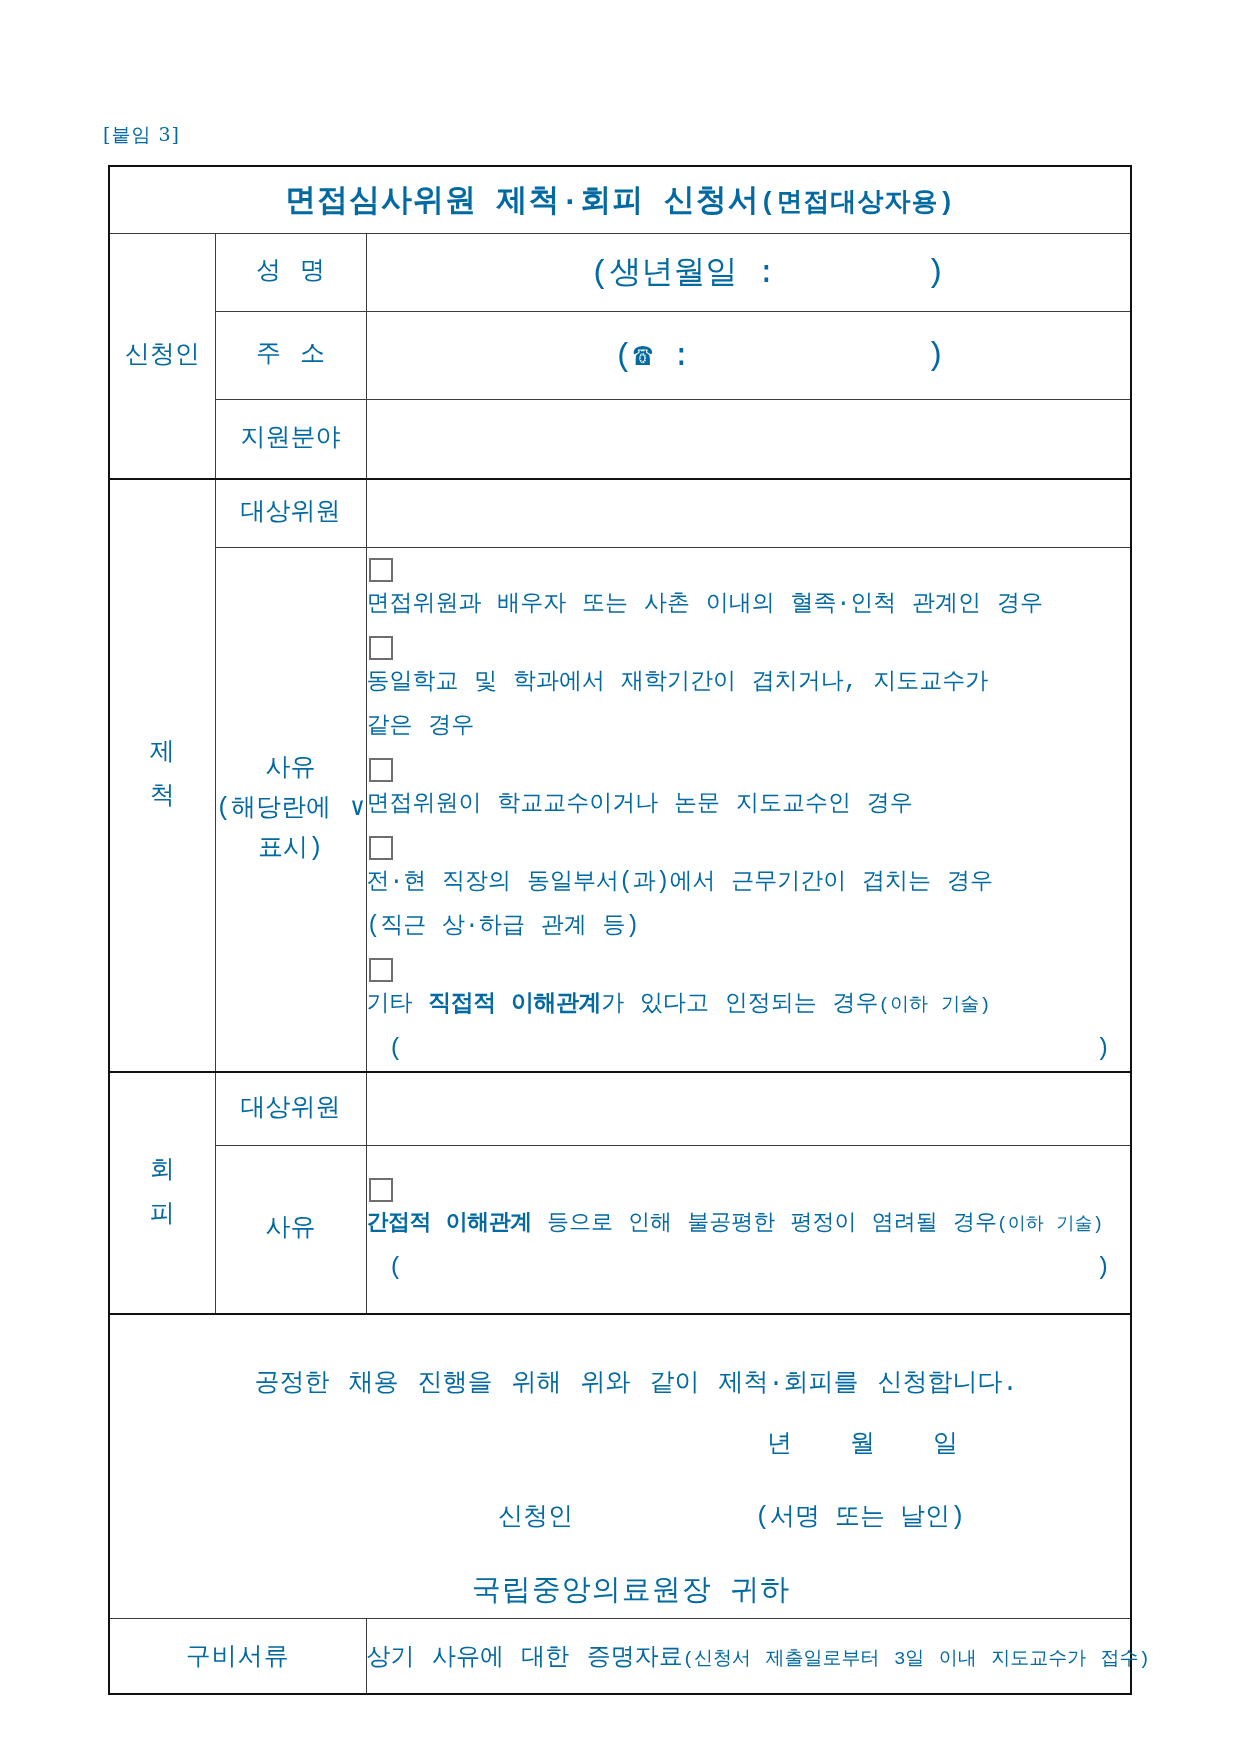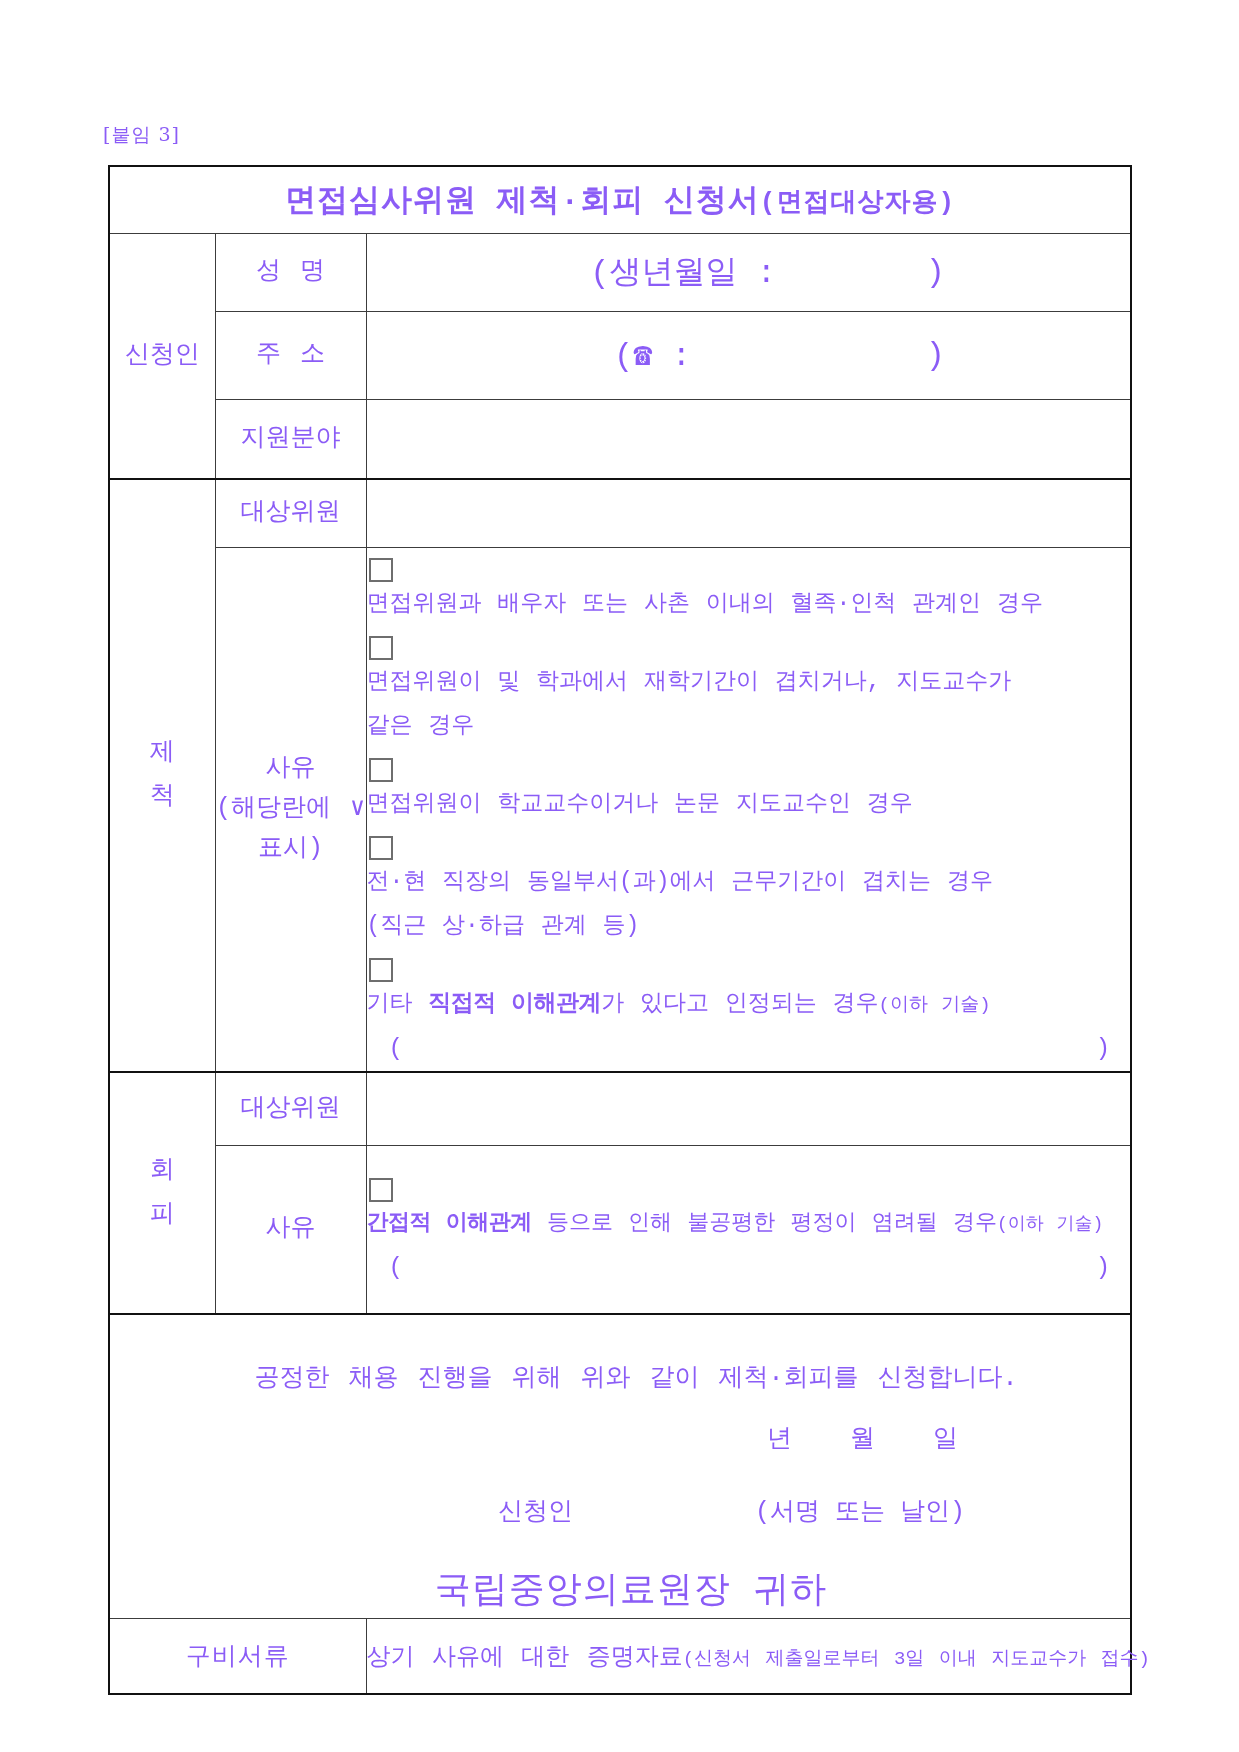--- a/index.html
+++ b/index.html
@@ -1,21 +1,21 @@
 <!DOCTYPE html>
 <html><head>
 <meta charset="utf-8">
 <style>
   html,body{margin:0;padding:0;background:#e8e8e8;}
   .page{
     position:relative;
     width:1239px;height:1752px;
     background:#ffffff;
     font-family:"DejaVu Serif","Liberation Serif",serif;
-    color:#8b5cf6;
+    color:#0369a1;
     overflow:hidden;
   }
   .attach-label{
     position:absolute;left:103px;top:122px;
     font-size:19px;letter-spacing:1px;
   }
   table.form{
     position:absolute;left:108px;top:165px;
     width:1022px;
     border-collapse:collapse;
@@ -110,21 +110,21 @@
   .signer-line{
     display:flex;
     justify-content:flex-end;
     align-items:baseline;
     padding-right:165px;
     margin-top:40px;
   }
   .signer-gap{display:inline-block;width:182px;}
   .recipient{
     margin:38px 0 0 22px;
-    font-size:36px;
+    font-size:29px;
     letter-spacing:1px;
   }
   .docs-label{
     text-align:center;
     font-size:25px;
     letter-spacing:1px;
   }
   .docs-content{
     font-size:24px;
     padding-left:22px;
@@ -192,21 +192,21 @@
       <td class="rowlabel">사유
 (해당란에 ∨
 표시)</td>
       <td class="reasons">
         <div class="chk-item">
           <span class="chk"></span>
           <div class="chk-text">면접위원과 배우자 또는 사촌 이내의 혈족·인척 관계인 경우</div>
         </div>
         <div class="chk-item">
           <span class="chk"></span>
-          <div class="chk-text">면접위원이 및 학과에서 재학기간이 겹치거나, 지도교수가
+          <div class="chk-text">동일학교 및 학과에서 재학기간이 겹치거나, 지도교수가
 같은 경우</div>
         </div>
         <div class="chk-item">
           <span class="chk"></span>
           <div class="chk-text">면접위원이 학교교수이거나 논문 지도교수인 경우</div>
         </div>
         <div class="chk-item">
           <span class="chk"></span>
           <div class="chk-text">전·현 직장의 동일부서(과)에서 근무기간이 겹치는 경우
 (직근 상·하급 관계 등)</div>

